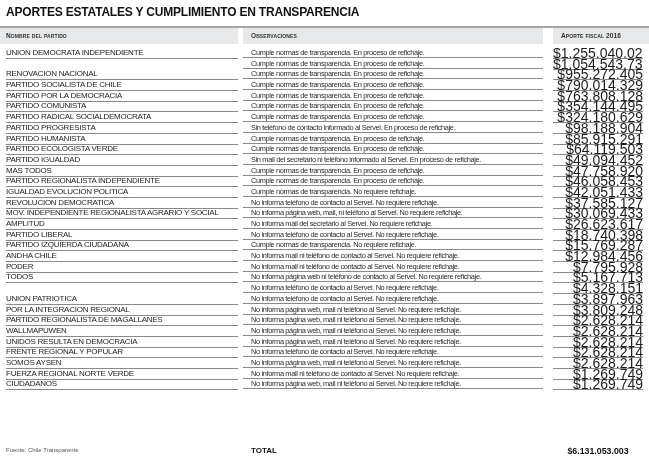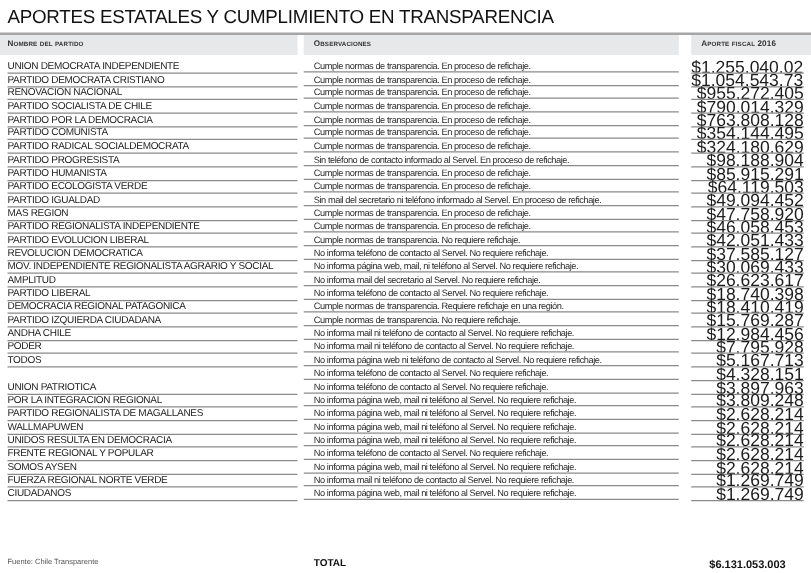--- a/index.html
+++ b/index.html
@@ -1,18 +1,18 @@
 <!DOCTYPE html>
 <html><head>
 <meta charset="utf-8">
 <style>
   html, body { margin: 0; padding: 0; background: #ffffff; }
   body { width: 649px; height: 458px; overflow: hidden; position: relative;
          font-family: "Liberation Sans", sans-serif; color: #222; }
-  .title { position: absolute; left: 6px; top: 5px; font-size: 15px; font-weight: normal;
+  .title { position: absolute; left: 6px; top: 5px; font-size: 12px; font-weight: bold;
            letter-spacing: -0.2px; color: #111; text-align: right; }
   .topline { position: absolute; left: 0; top: 26px; width: 649px; height: 2px; background: #a6a6a6; }
   .header { position: absolute; top: 28px; height: 16px; background: #e6e8ea; }
   .header span { position: absolute; top: 4px; font-size: 6.5px; font-weight: bold;
                  font-variant: small-caps; color: #333; letter-spacing: 0.1px; }
   .h1 { left: 0; width: 238px; }
   .h2 { left: 243px; width: 300px; }
   .h3 { left: 553px; width: 96px; }
   .rows { position: absolute; left: 0; top: 48px; width: 612px; }
   .row { position: relative; height: 10.7px; }
@@ -43,21 +43,20 @@
     <span style="left:8px">Aporte fiscal 2016</span>
   </div>
 
 <div class="rows" id="rows">
     <div class="row">
       <div class="cell c-name">UNION DEMOCRATA INDEPENDIENTE</div>
       <div class="cell c-obs">Cumple normas de transparencia. En proceso de refichaje.</div>
       <div class="cell c-amt">$1.255.040.022</div>
     </div>
     <div class="row">
-      <div class="cell c-name">PARTIDO DEMOCRATA CRISTIANO</div>
       <div class="cell c-obs">Cumple normas de transparencia. En proceso de refichaje.</div>
       <div class="cell c-amt">$1.054.543.731</div>
     </div>
     <div class="row">
       <div class="cell c-name">RENOVACION NACIONAL</div>
       <div class="cell c-obs">Cumple normas de transparencia. En proceso de refichaje.</div>
       <div class="cell c-amt">$955.272.405</div>
     </div>
     <div class="row">
       <div class="cell c-name">PARTIDO SOCIALISTA DE CHILE</div>
@@ -93,31 +92,31 @@
       <div class="cell c-name">PARTIDO ECOLOGISTA VERDE</div>
       <div class="cell c-obs">Cumple normas de transparencia. En proceso de refichaje.</div>
       <div class="cell c-amt">$64.119.503</div>
     </div>
     <div class="row">
       <div class="cell c-name">PARTIDO IGUALDAD</div>
       <div class="cell c-obs">Sin mail del secretario ni teléfono informado al Servel. En proceso de refichaje.</div>
       <div class="cell c-amt">$49.094.452</div>
     </div>
     <div class="row">
-      <div class="cell c-name">MAS REGION</div>
+      <div class="cell c-name">MAS TODOS</div>
       <div class="cell c-obs">Cumple normas de transparencia. En proceso de refichaje.</div>
       <div class="cell c-amt">$47.758.920</div>
     </div>
     <div class="row">
       <div class="cell c-name">PARTIDO REGIONALISTA INDEPENDIENTE</div>
       <div class="cell c-obs">Cumple normas de transparencia. En proceso de refichaje.</div>
       <div class="cell c-amt">$46.058.453</div>
     </div>
     <div class="row">
-      <div class="cell c-name">PARTIDO EVOLUCION LIBERAL</div>
+      <div class="cell c-name">IGUALDAD EVOLUCION POLITICA</div>
       <div class="cell c-obs">Cumple normas de transparencia. No requiere refichaje.</div>
       <div class="cell c-amt">$42.051.433</div>
     </div>
     <div class="row">
       <div class="cell c-name">REVOLUCION DEMOCRATICA</div>
       <div class="cell c-obs">No informa teléfono de contacto al Servel. No requiere refichaje.</div>
       <div class="cell c-amt">$37.585.127</div>
     </div>
     <div class="row">
       <div class="cell c-name">MOV. INDEPENDIENTE REGIONALISTA AGRARIO Y SOCIAL</div>
@@ -126,25 +125,20 @@
     </div>
     <div class="row">
       <div class="cell c-obs">No informa mail del secretario al Servel. No requiere refichaje.</div>
       <div class="cell c-name">AMPLITUD</div>
       <div class="cell c-amt">$26.623.617</div>
     </div>
     <div class="row">
       <div class="cell c-name">PARTIDO LIBERAL</div>
       <div class="cell c-obs">No informa teléfono de contacto al Servel. No requiere refichaje.</div>
       <div class="cell c-amt">$18.740.398</div>
-    </div>
-    <div class="row">
-      <div class="cell c-name">DEMOCRACIA REGIONAL PATAGONICA</div>
-      <div class="cell c-obs">Cumple normas de transparencia. Requiere refichaje en una región.</div>
-      <div class="cell c-amt">$18.410.419</div>
     </div>
     <div class="row">
       <div class="cell c-name">PARTIDO IZQUIERDA CIUDADANA</div>
       <div class="cell c-obs">Cumple normas de transparencia. No requiere refichaje.</div>
       <div class="cell c-amt">$15.769.287</div>
     </div>
     <div class="row">
       <div class="cell c-name">ANDHA CHILE</div>
       <div class="cell c-obs">No informa mail ni teléfono de contacto al Servel. No requiere refichaje.</div>
       <div class="cell c-amt">$12.984.456</div>

